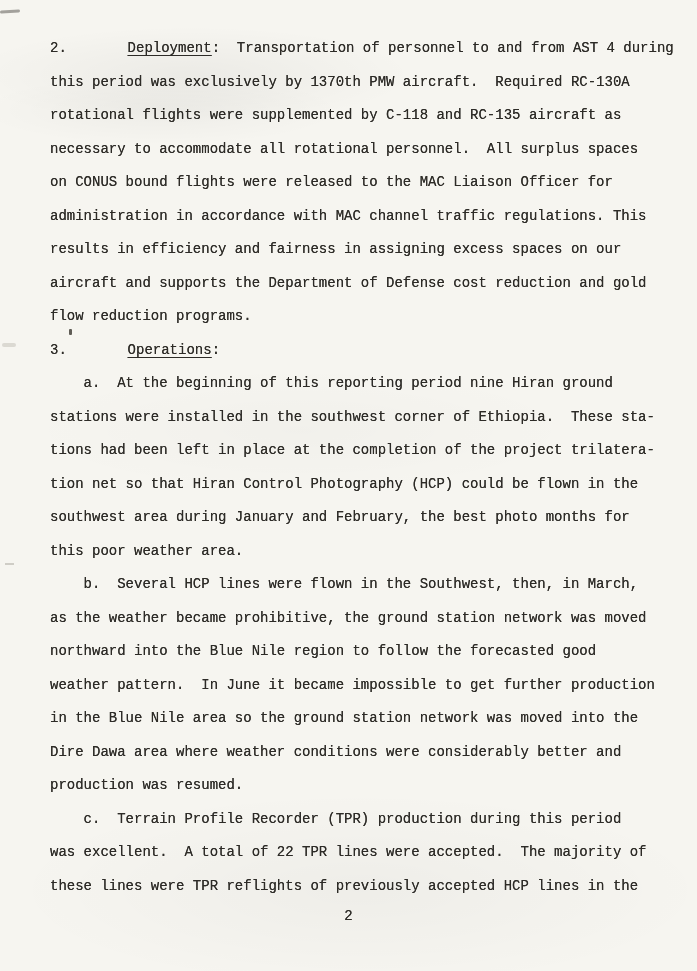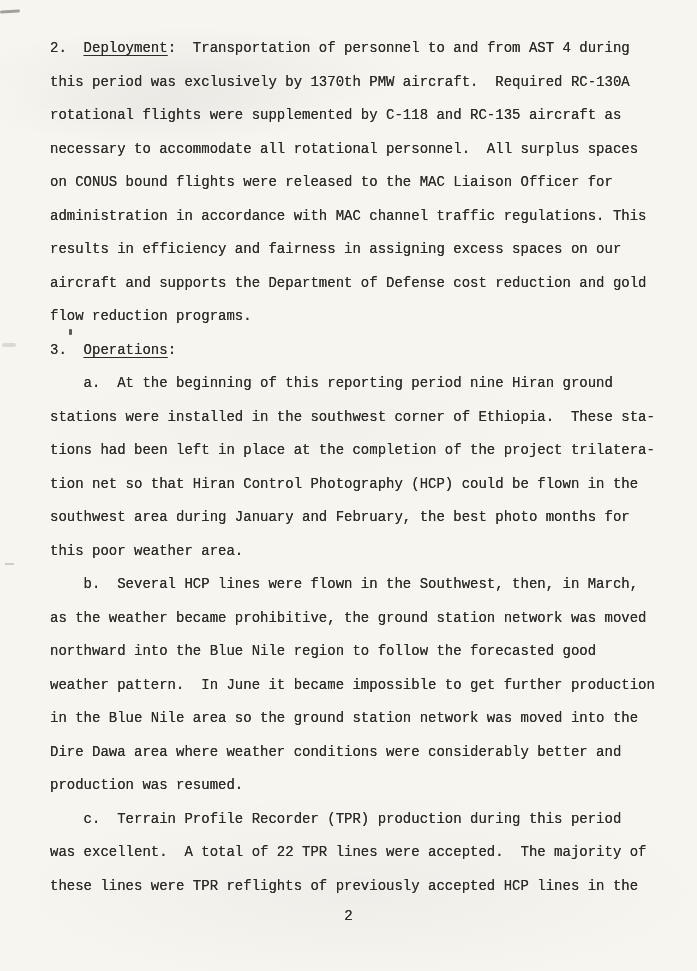--- a/index.html
+++ b/index.html
@@ -26,20 +26,21 @@
     font-size: 14px;
     line-height: 33.5px;
     white-space: pre;
     text-shadow: 0 0 0.5px rgba(45,43,39,0.85);
   }
   .line { height: 33.5px; }
   .u {
     text-decoration: underline;
     text-underline-offset: 3px;
     text-decoration-thickness: 1.4px;
+    margin-left: 44px;
   }
   .page-number {
     position: absolute;
     top: 908px; left: 0; width: 697px;
     text-align: center;
     font-size: 14px;
     text-shadow: 0 0 0.5px rgba(45,43,39,0.85);
   }
   
   .artifact-top-dash {

